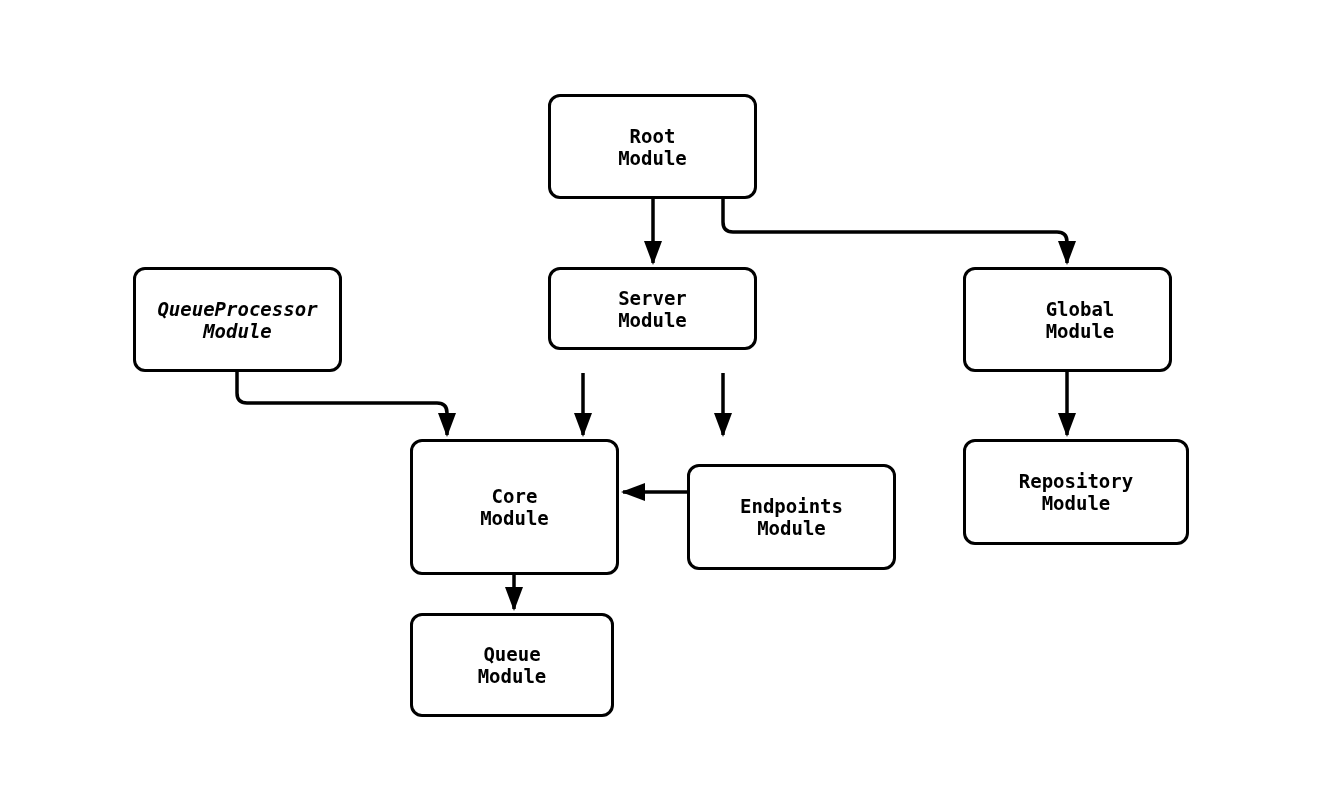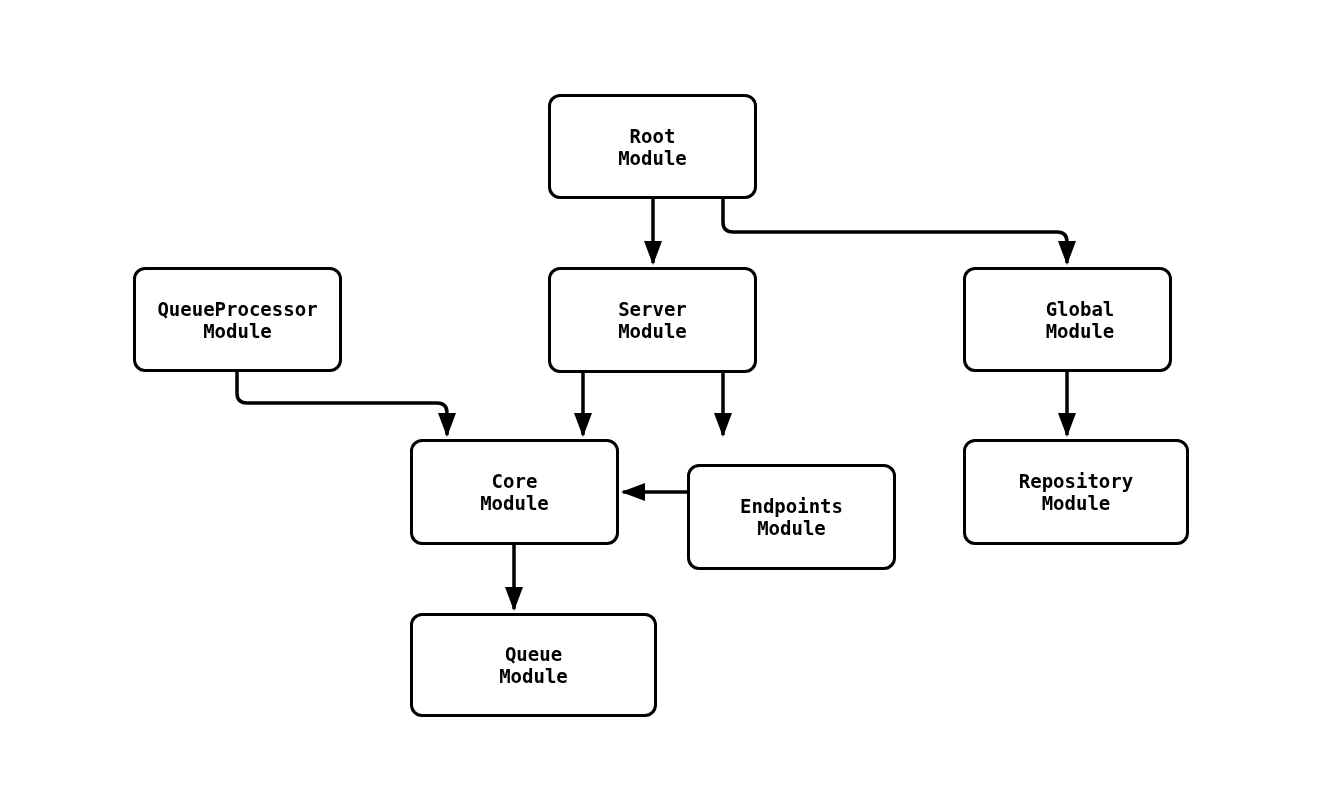--- a/index.html
+++ b/index.html
@@ -65,42 +65,42 @@
         <path class="edge-path" d="M 687 492 L 623 492" marker-end="url(#arrowhead)"></path>
         <path class="edge-path" d="M 514 545 L 514 609" marker-end="url(#arrowhead)"></path>
         <path class="edge-path" d="M 1067 372 L 1067 435" marker-end="url(#arrowhead)"></path>
       </g>
   </svg>
   <div id="nodes-layer">
       <div class="node" style="left: 548px; top: 94px; width: 209px; height: 105px;">
         <div class="node-line">Root</div>
         <div class="node-line">Module</div>
       </div>
-      <div class="node" style="left: 133px; top: 267px; width: 209px; height: 105px;">
+      <div class="node" style="left: 133px; top: 267px; width: 209px; height: 105px; font-style: italic;">
         <div class="node-line">QueueProcessor</div>
         <div class="node-line">Module</div>
       </div>
-      <div class="node" style="left: 548px; top: 267px; width: 209px; height: 106px;">
+      <div class="node" style="left: 548px; top: 267px; width: 209px; height: 83px;">
         <div class="node-line">Server</div>
         <div class="node-line">Module</div>
       </div>
       <div class="node" style="left: 963px; top: 267px; width: 209px; height: 105px; padding-left: 25px;">
         <div class="node-line">Global</div>
         <div class="node-line">Module</div>
       </div>
-      <div class="node" style="left: 410px; top: 439px; width: 209px; height: 106px;">
+      <div class="node" style="left: 410px; top: 439px; width: 209px; height: 136px;">
         <div class="node-line">Core</div>
         <div class="node-line">Module</div>
       </div>
       <div class="node" style="left: 687px; top: 439px; width: 209px; height: 106px; margin-top: 25px;">
         <div class="node-line">Endpoints</div>
         <div class="node-line">Module</div>
       </div>
       <div class="node" style="left: 963px; top: 439px; width: 226px; height: 106px;">
         <div class="node-line">Repository</div>
         <div class="node-line">Module</div>
       </div>
-      <div class="node" style="left: 410px; top: 613px; width: 247px; height: 104px;">
+      <div class="node" style="left: 410px; top: 613px; width: 204px; height: 104px;">
         <div class="node-line">Queue</div>
         <div class="node-line">Module</div>
       </div>
     </div>
 </div>
 
 </body></html>

